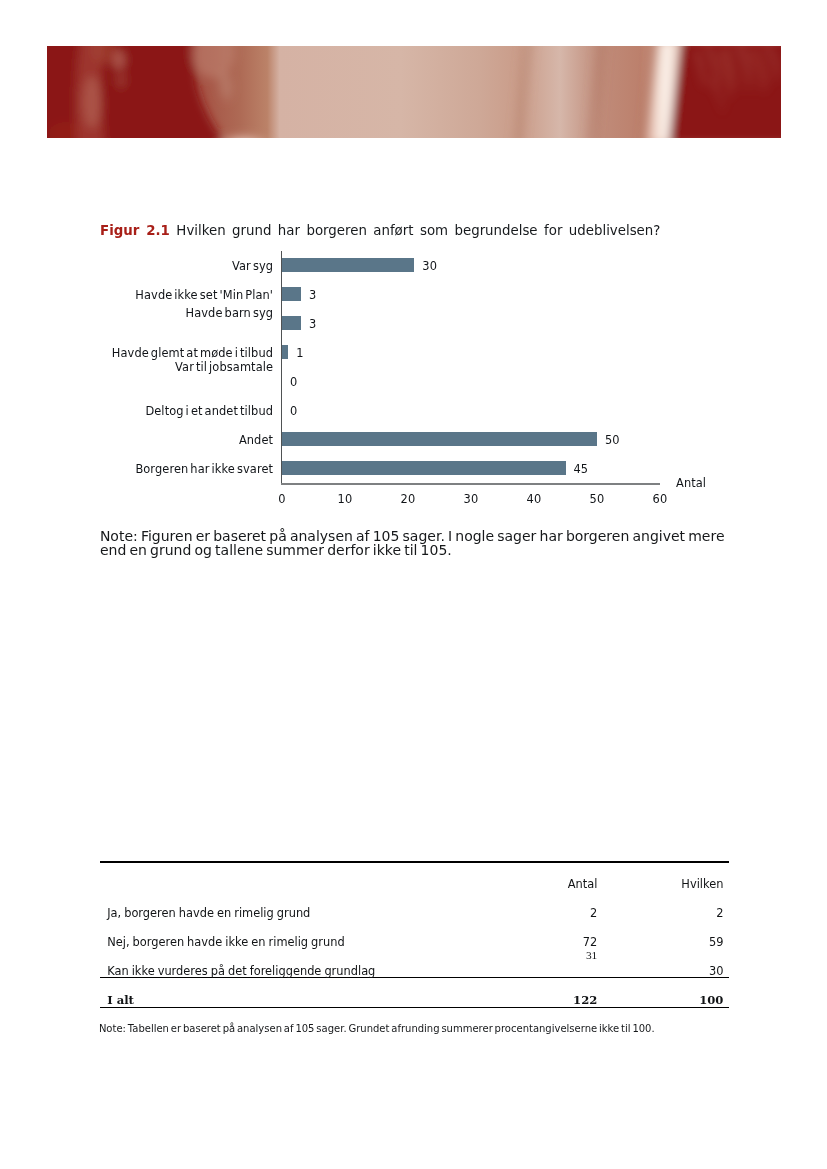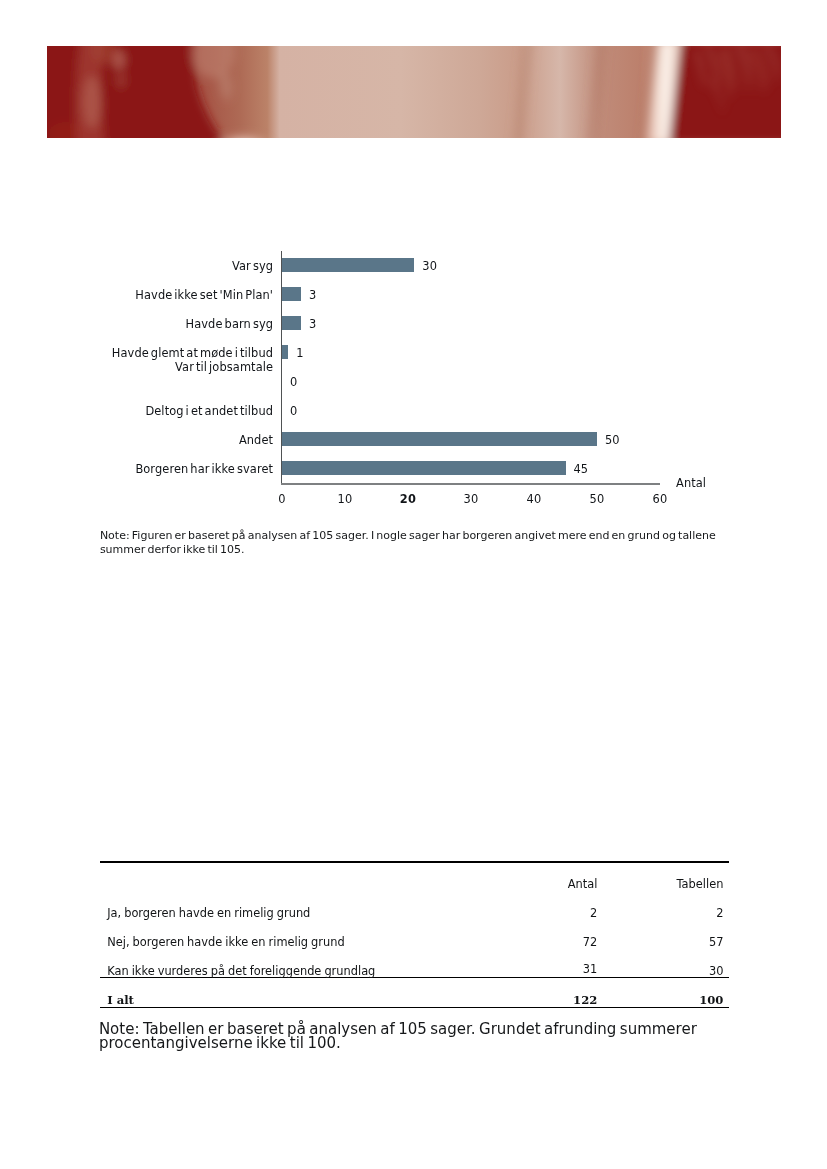--- a/index.html
+++ b/index.html
@@ -10,21 +10,21 @@
 
   
   #banner{position:absolute;left:47px;top:46px;width:734px;height:92px;overflow:hidden;
           background:#8b1512;}
   #banner svg{display:block;}
   .cap{position:absolute;font-family:"DejaVu Sans",sans-serif;white-space:nowrap;letter-spacing:0px;}
   .cap .lbl{color:#a81f18;font-weight:bold;}
   .cap .txt{color:#16191c;}
   #fig-caption{left:100.1px;top:223px;font-size:13.35px;word-spacing:2.2px;}
 
-  .note{position:absolute;font-family:"DejaVu Sans",sans-serif;font-size:11px;
+  .note{position:absolute;font-family:"DejaVu Sans",sans-serif;font-size:14px;
         word-spacing:-1.3px;color:#16181a;line-height:14px;}
   #fig-note{left:99.9px;top:528.6px;width:634px;}
 
   
   #chart{position:absolute;left:99px;top:250.8px;width:640px;height:252px;}
   .axis-y{position:absolute;left:181.9px;top:0px;width:1.2px;height:234.2px;background:#4f5254;}
   .axis-x{position:absolute;left:181.9px;top:232.2px;width:379px;height:1.8px;background:#7e8082;}
   #chart{font-family:"DejaVu Sans",sans-serif;font-size:11.4px;letter-spacing:0.1px;word-spacing:-1.7px;color:#111418;}
   .ylabel{position:absolute;right:0;white-space:nowrap;line-height:13px;}
   .bar{position:absolute;background:#5a7689;}
@@ -38,21 +38,21 @@
        font-family:"DejaVu Sans",sans-serif;font-size:11.4px;word-spacing:-0.6px;color:#121416;}
   #tbl .rule{position:absolute;left:0;width:629px;background:#000;}
   #tbl .rule.r1{top:6.1px;height:1.5px;}
   #tbl .rule.r2{top:121.9px;height:1.3px;}
   #tbl .rule.r3{top:151.6px;height:1.6px;}
   #tbl .cell{position:absolute;white-space:nowrap;line-height:13px;}
   #tbl .lab{left:7.6px;}
   #tbl .num1{right:131.3px;text-align:right;}
   #tbl .num2{right:5.2px;text-align:right;}
   #tbl .totrow{font-family:"DejaVu Serif",serif;font-weight:bold;font-size:11.6px;word-spacing:0px;}
-  #tab-note{left:98.9px;top:1021.6px;width:640px;font-size:15px;}
+  #tab-note{left:98.9px;top:1021.6px;width:640px;font-size:10px;}
 </style>
 </head>
 <body>
 
 <div class="page">
 
   <div id="banner">
     <svg width="734" height="92" viewBox="0 0 734 92">
       <defs>
         <filter id="bblur" x="-20%" y="-30%" width="140%" height="160%">
@@ -129,77 +129,80 @@
         <path d="M680 0 Q692 26 682 56 Q680 26 672 4 Z" fill="#bb7565" opacity="0.4"></path>
         <path d="M694 -4 Q708 16 702 42 Q698 18 688 0 Z" fill="#c4897a" opacity="0.35"></path>
         <path d="M708 2 Q724 22 718 50 Q712 24 702 6 Z" fill="#b96b5c" opacity="0.35"></path>
         <path d="M722 -4 Q736 14 732 38 Q726 16 716 0 Z" fill="#c07f6f" opacity="0.3"></path>
         <path d="M664 30 Q680 46 676 70 Q670 48 658 34 Z" fill="#b06052" opacity="0.3"></path>
         <ellipse cx="700" cy="20" rx="34" ry="26" fill="#a84f42" opacity="0.14"></ellipse>
       </g>
     </svg>
   </div>
 
+  <div class="cap" id="fig-caption">
+    <span class="lbl">Figur 2.1</span><span class="txt">&nbsp;</span><span class="txt">Hvilken grund har borgeren anført som begrundelse for udeblivelsen?</span>
+  </div>
 
   <div id="chart">
     <div class="axis-y"></div>
     <div class="axis-x"></div>
     <div id="chart-bars">
         <div class="ylabel" style="right: 465.9px; top: 8.725px;">Var syg</div>
         <div class="bar" style="left: 183px; top: 7.525px; width: 132.3px; height: 13.95px;"></div>
         <div class="vlabel" style="left: 323.3px; top: 9.625px;">30</div>
         <div class="ylabel" style="right: 465.9px; top: 37.725px;">Havde ikke set 'Min Plan'</div>
         <div class="bar" style="left: 183px; top: 36.525px; width: 18.9px; height: 13.95px;"></div>
         <div class="vlabel" style="left: 209.9px; top: 38.625px;">3</div>
-        <div class="ylabel" style="right: 465.9px; top: 67px;">Havde barn syg</div>
+        <div class="ylabel" style="right: 465.9px; top: 56px;">Havde barn syg</div>
         <div class="bar" style="left: 183px; top: 65.525px; width: 18.9px; height: 13.95px;"></div>
         <div class="vlabel" style="left: 209.9px; top: 67.625px;">3</div>
         <div class="ylabel" style="right: 465.9px; top: 95.725px;">Havde glemt at møde i tilbud</div>
         <div class="bar" style="left: 183px; top: 94.525px; width: 6.3px; height: 13.95px;"></div>
         <div class="vlabel" style="left: 197.3px; top: 96.625px;">1</div>
         <div class="ylabel" style="right: 465.9px; top: 110px;">Var til jobsamtale</div>
         <div class="vlabel" style="left: 191px; top: 125.625px;">0</div>
         <div class="ylabel" style="right: 465.9px; top: 153.725px;">Deltog i et andet tilbud</div>
         <div class="vlabel" style="left: 191px; top: 154.625px;">0</div>
         <div class="ylabel" style="right: 465.9px; top: 182.725px;">Andet</div>
         <div class="bar" style="left: 183px; top: 181.525px; width: 315px; height: 13.95px;"></div>
         <div class="vlabel" style="left: 506px; top: 183.625px;">50</div>
         <div class="ylabel" style="right: 465.9px; top: 211.725px;">Borgeren har ikke svaret</div>
         <div class="bar" style="left: 183px; top: 210.525px; width: 283.5px; height: 13.95px;"></div>
         <div class="vlabel" style="left: 474.5px; top: 212.625px;">45</div>
       </div>
     <div id="chart-ticks">
         <div class="xtick" style="left: 162.9px; top: 242px;">0</div>
         <div class="xtick" style="left: 225.9px; top: 242px;">10</div>
-        <div class="xtick" style="left: 288.9px; top: 242px; font-weight: bold;">20</div>
+        <div class="xtick" style="left: 288.9px; top: 242px;">20</div>
         <div class="xtick" style="left: 351.9px; top: 242px;">30</div>
         <div class="xtick" style="left: 414.9px; top: 242px;">40</div>
         <div class="xtick" style="left: 477.9px; top: 242px;">50</div>
         <div class="xtick" style="left: 540.9px; top: 242px;">60</div>
       </div>
     <div id="antal-label" style="left: 577px; top: 226px;">Antal</div>
   </div>
 
   <div class="note" id="fig-note">Note: Figuren er baseret på analysen af 105 sager. I nogle sager har borgeren angivet mere end en grund og tallene summer derfor ikke til 105.</div>
 
 
   <div id="tbl">
       <div class="rule r1"></div>
       <div class="rule r2"></div>
       <div class="rule r3"></div>
       <div class="cell num1" style="top: 23px;">Antal</div>
-      <div class="cell num2" style="top: 23px;">Tabellen</div>
+      <div class="cell num2" style="top: 23px;">Hvilken</div>
       <div class="cell lab" style="top: 52px;">Ja, borgeren havde en rimelig grund</div>
       <div class="cell num1" style="top: 52px;">2</div>
       <div class="cell num2" style="top: 52px;">2</div>
       <div class="cell lab" style="top: 80.9px;">Nej, borgeren havde ikke en rimelig grund</div>
       <div class="cell num1" style="top: 80.9px;">72</div>
-      <div class="cell num2" style="top: 80.9px;">57</div>
+      <div class="cell num2" style="top: 80.9px;">59</div>
       <div class="cell lab" style="top: 109.5px;">Kan ikke vurderes på det foreliggende grundlag</div>
-      <div class="cell num1" style="top: 108px;">31</div>
+      <div class="cell num1" style="top: 94px; font-family: Liberation Serif, serif;">31</div>
       <div class="cell num2" style="top: 109.5px;">30</div>
       <div class="cell lab totrow" style="top: 138.9px;">I alt</div>
       <div class="cell num1 totrow" style="top: 138.9px;">122</div>
       <div class="cell num2 totrow" style="top: 138.9px;">100</div>
     </div>
 
   <div class="note" id="tab-note">Note: Tabellen er baseret på analysen af 105 sager. Grundet afrunding summerer procentangivelserne ikke til 100.</div>
 
 </div>
 

